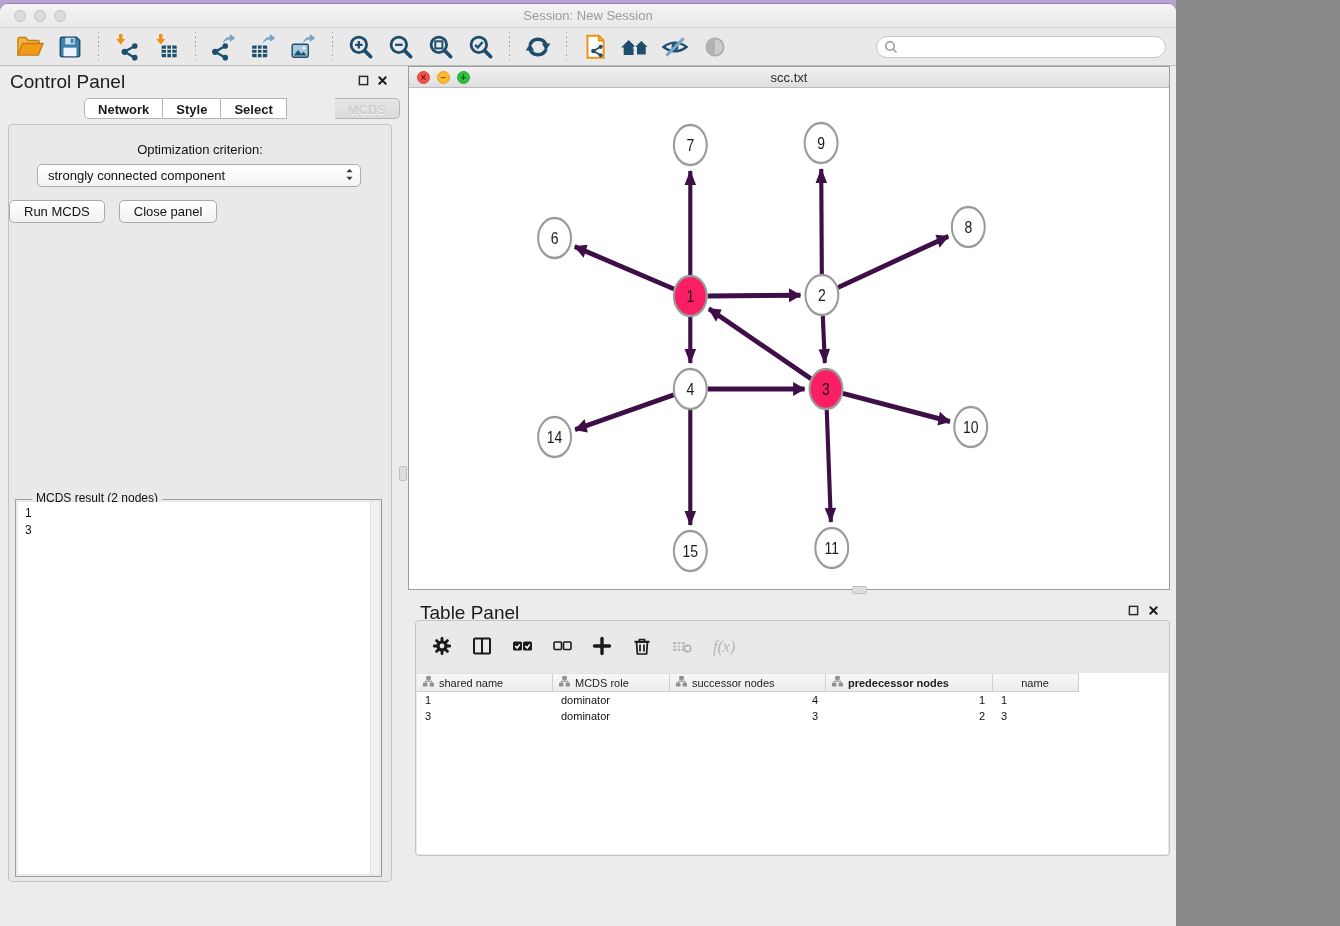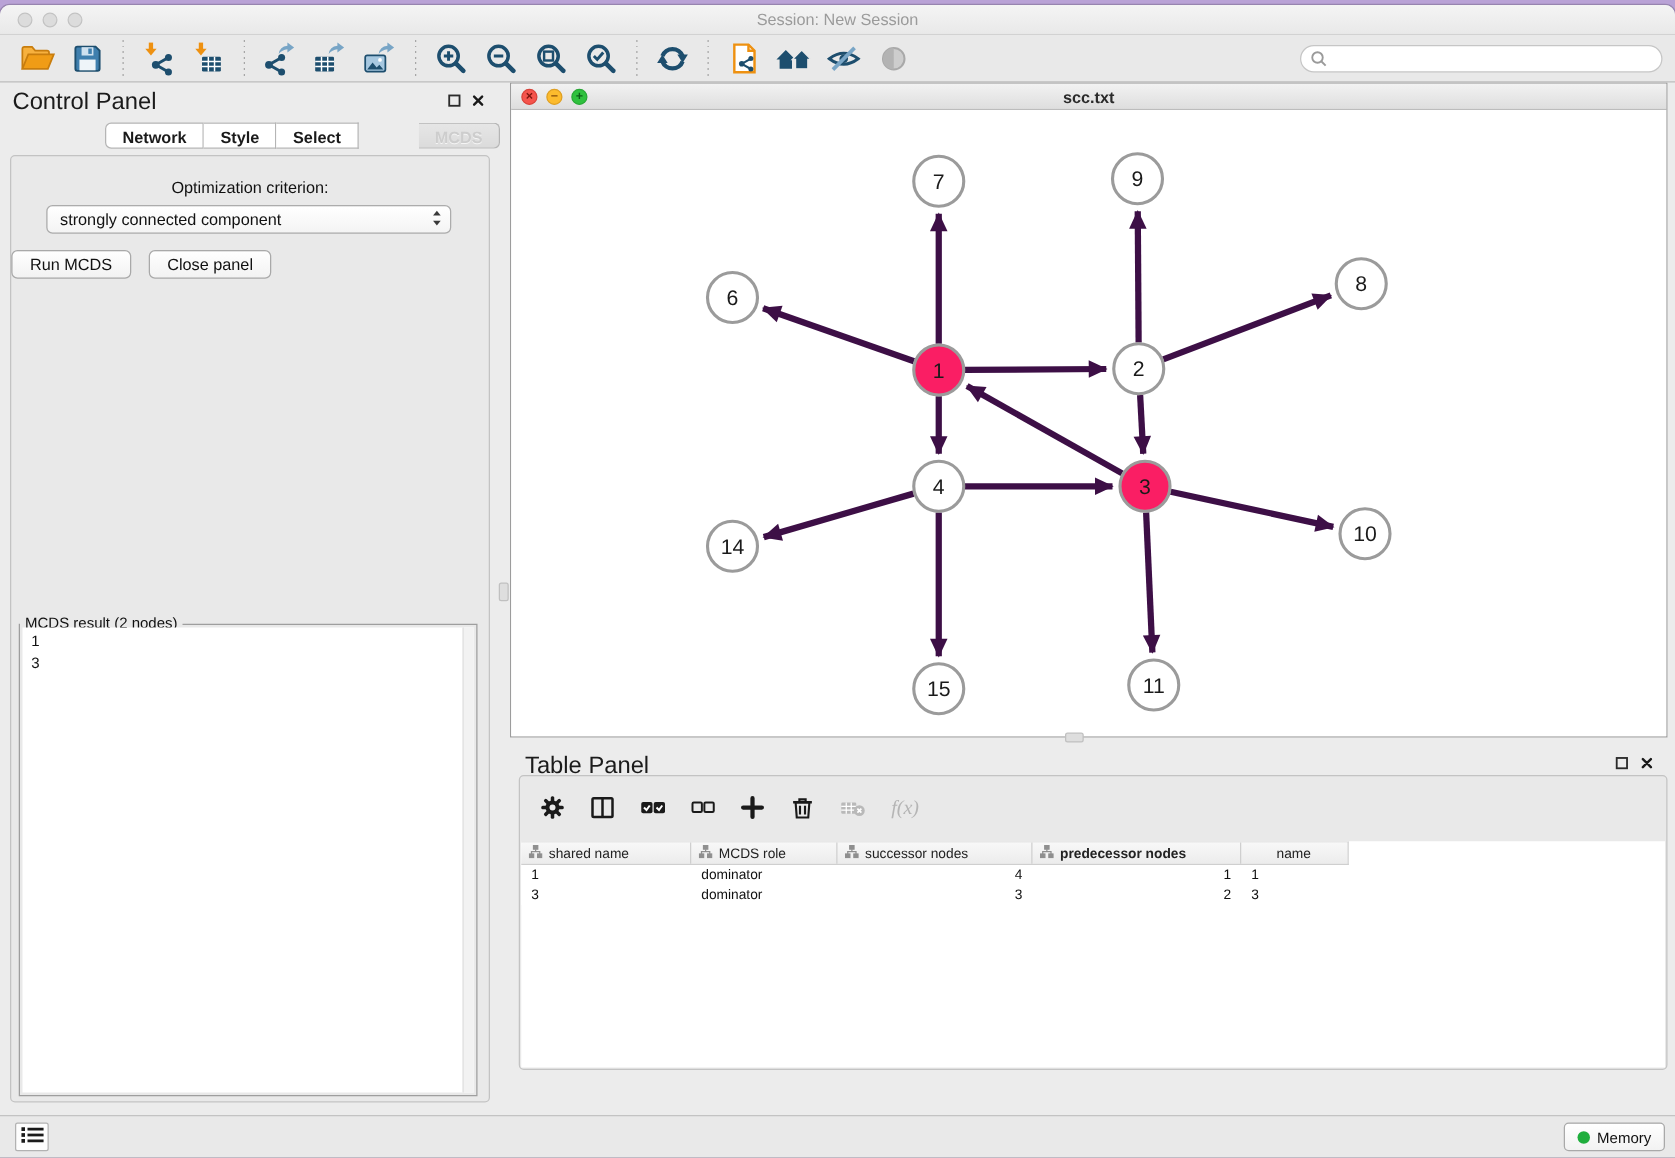--- a/index.html
+++ b/index.html
@@ -1,17 +1,17 @@
 <!DOCTYPE html>
 <html><head>
 <meta charset="utf-8">
 <style>
   * { box-sizing: border-box; }
   body { margin:0; background:#888; font-family:"Liberation Sans", sans-serif; }
-  .screen { position:relative; width:1340px; height:926px; background:#b9a2d6; overflow:hidden; }
+  .screen { position:relative; width:1176px; height:926px; background:#b9a2d6; overflow:hidden; }
   .window { position:absolute; left:0; right:0; top:4px; bottom:0; background:#ececec; border-radius:8px 8px 0 0; box-shadow:0 0 0 1px rgba(0,0,0,.18); }
 
   
   .titlebar { position:absolute; top:0; left:0; right:0; height:24px; background:linear-gradient(#f4f4f4,#e9e9e9); border-bottom:1px solid #d2d2d2; border-radius:8px 8px 0 0; }
   .lights { position:absolute; left:14px; top:6px; display:flex; gap:8px; }
   .light { width:12px; height:12px; border-radius:50%; background:#dcdcdc; border:1px solid #c3c3c3; }
   .win-title { position:absolute; left:0; right:0; top:0; height:24px; line-height:24px; text-align:center; font-size:13px; color:#9b9b9b; }
 
   
   .toolbar { position:absolute; top:24px; left:0; right:0; height:38px; background:#e9e9e9; border-bottom:1px solid #bdbdbd; display:flex; align-items:center; padding:0 10px; }
@@ -33,37 +33,37 @@
   .seg .tab:last-child { border-radius:0 5px 5px 0; }
   .seg .tab.active { background:linear-gradient(#e6e6e6,#dbdbdb); color:#cdcdcd; text-shadow:0 1px 0 #f5f5f5;margin-left:48px; }
   .cp-tabs { position:absolute; top:32px; left:0; right:0; justify-content:flex-end; }
   .cp-body { position:absolute; left:8px; right:8px; top:58px; bottom:10px; background:#e9e9e9; border:1px solid #c3c3c3; border-radius:4px; }
   .opt-label { margin-top:17px; text-align:center; font-size:13px; color:#111; }
   .combo { position:absolute; left:28px; right:30px; top:39px; height:23px; background:linear-gradient(#ffffff,#f4f4f4); border:1px solid #acacac; border-radius:5px; display:flex; align-items:center; padding:0 6px 0 10px; font-size:13px; color:#111; }
   .combo-text { flex:1; }
   .btn-row { position:absolute; top:75px; left:0; right:4px; display:flex; justify-content:flex-start; gap:14px; }
   .btn { height:23px; padding:0 14px; background:linear-gradient(#ffffff,#f2f2f2); border:1px solid #a9a9a9; border-radius:5px; font-size:13px; color:#111; font-family:"Liberation Sans",sans-serif; }
   .groupbox { position:absolute; left:6px; right:9px; top:374px; bottom:4px; border:1px solid #9e9e9e; }
-  .legend { position:absolute; top:-9px; left:0; background:#e9e9e9; padding:0 4px; font-size:12px; color:#111; }
+  .legend { position:absolute; top:-9px; left:16px; background:#e9e9e9; padding:0 4px; font-size:12px; color:#111; }
   .result-area { position:absolute; inset:2px; background:#fff; padding:3px 7px; font-size:12px; line-height:17px; color:#111; overflow:hidden; }
   .result-scroll { position:absolute; top:2px; right:2px; bottom:2px; width:9px; background:#f2f2f2; border-left:1px solid #e0e0e0; }
 
   
   .v-grip { position:absolute; left:399px; top:462px; width:8px; height:15px; background:#dedede; border:1px solid #c0c0c0; border-radius:2px; }
   .h-grip { position:absolute; left:852px; top:582px; width:15px; height:8px; background:#dedede; border:1px solid #c0c0c0; border-radius:2px; }
 
   
   .net-frame { position:absolute; left:408px; right:6px; top:62px; height:524px; background:#fff; border:1px solid #9c9c9c; }
   .nf-titlebar { position:absolute; top:0; left:0; right:0; height:21px; background:linear-gradient(#f2f2f2,#dedede); border-bottom:1px solid #bcbcbc; }
   .nf-lights { position:absolute; left:8px; top:4px; display:flex; gap:7px; }
   .nf-light { width:13px; height:13px; border-radius:50%; font-size:10px; line-height:12px; text-align:center; font-weight:bold; }
   .nf-red   { background:#f5544c; border:1px solid #d8433a; color:#7c140d; }
   .nf-yellow{ background:#fcbb2d; border:1px solid #dfa023; color:#92570d; }
   .nf-green { background:#2fc13e; border:1px solid #29a836; color:#0c5e17; }
-  .nf-title { position:absolute; left:0; right:0; top:0; height:21px; line-height:21px; text-align:center; font-size:13px; color:#2b2b2b;font-weight:bold; }
+  .nf-title { position:absolute; left:0; right:0; top:0; height:21px; line-height:21px; text-align:center; font-size:13px; color:#2b2b2b; }
   .nf-canvas { position:absolute; top:21px; left:0; right:0; bottom:0; background:#fff; }
   .nf-canvas svg { display:block; width:100%; height:100%; }
 
   
   .table-panel { position:absolute; left:408px; right:6px; top:590px; bottom:34px; }
   .tp-body { position:absolute; left:7px; right:0; top:26px; bottom:36px; background:#e9e9e9; border:1px solid #c3c3c3; border-radius:4px; overflow:hidden; }
   .tp-toolbar { height:52px; display:flex; align-items:center; gap:16px; padding-left:14px; }
   .tp-btn { background:none; border:none; padding:0; width:24px; height:24px; display:flex; align-items:center; justify-content:center; }
   .tp-btn.wide { width:32px; }
   .tp-table { position:absolute; top:52px; left:1px; right:1px; bottom:1px; background:#fff; }
@@ -560,33 +560,15 @@
                 <div class="td" style="width: 117px;">dominator</div>
                 <div class="td right" style="width: 156px;">3</div>
                 <div class="td right" style="width: 167px;">2</div>
                 <div class="td" style="width: 84px;">3</div>
               </div>
             </div>
         </div>
       </div>
     </div>
 
-    <div class="statusbar">
-      <button class="sb-list">
-        <span>
-          <svg viewBox="0 0 18 14" width="18" height="14" fill="#1a1a1a">
-              <rect x="0" y="0.8" width="3" height="3"></rect>
-              <rect x="5" y="1.2" width="13" height="2.2"></rect>
-              <rect x="0" y="5.5" width="3" height="3"></rect>
-              <rect x="5" y="5.9" width="13" height="2.2"></rect>
-              <rect x="0" y="10.2" width="3" height="3"></rect>
-              <rect x="5" y="10.6" width="13" height="2.2"></rect>
-            </svg>
-        </span>
-      </button>
-      <button class="mem-btn">
-        <span class="mem-dot"></span>
-        <span>Memory</span>
-      </button>
-    </div>
 
   </div>
 </div>
 
 </body></html>

